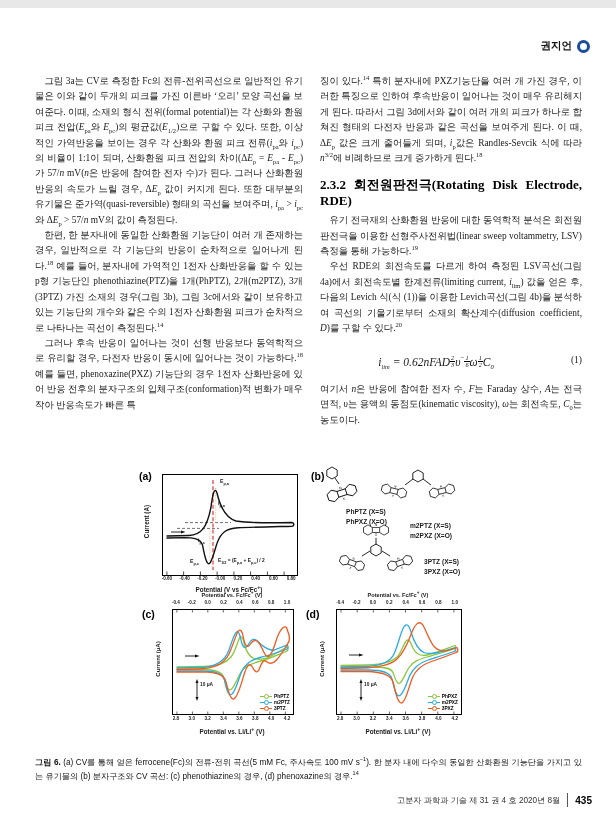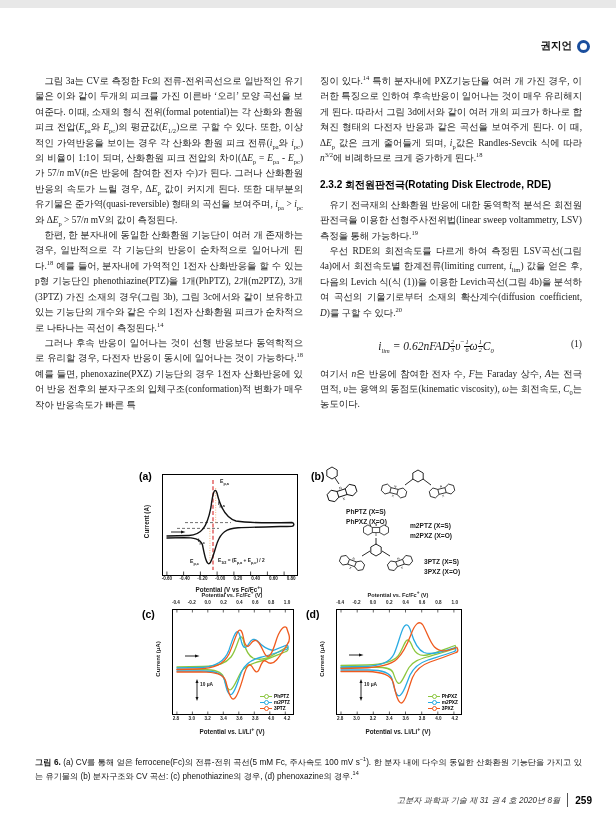--- a/index.html
+++ b/index.html
@@ -11,21 +11,21 @@
   .hdr .name{font-size:10.5px;font-weight:bold;color:#111;}
   .ring{width:7px;height:7px;border:3px solid #1a4e9d;border-radius:50%;}
   
   .col{position:absolute;top:66px;font-size:9.4px;line-height:15.4px;text-align:justify;}
   .col-l{left:35px;width:268px;}
   .col-r{left:320px;width:262px;}
   .col p{margin:0;text-indent:1em;}
   .col p.noindent{text-indent:0;}
   .col sup{font-size:6.5px;line-height:0;}
   .col sub{font-size:6.5px;line-height:0;}
-  h3.sec{font-family:Liberation Sans, sans-serif;font-size:10px;margin:11px 0 5px 0;
+  h3.sec{font-family:Liberation Serif, serif;font-size:13px;margin:11px 0 5px 0;
          text-indent:0;color:#000;}
   
   .eqrow{display:flex;align-items:center;margin:14px 0 12px 0;}
   .eq{flex:1;text-align:center;font-size:11.5px;font-style:italic;text-indent:0;}
   .eq .frac{display:inline-flex;flex-direction:column;vertical-align:6px;font-size:6.3px;line-height:1.05;
             text-align:center;font-style:italic;}
   .eq .frac b{font-weight:normal;display:block;padding:0 1px;}
   .eq .frac b + b{border-top:0.8px solid #000;}
   .eq .expminus{vertical-align:6px;font-size:7px;font-style:normal;}
   .eqnum{font-size:9.5px;width:30px;text-align:right;}
@@ -57,21 +57,21 @@
         font-weight:bold;font-size:6.6px;white-space:nowrap;}
   
   .caption{position:absolute;left:35px;top:746px;width:547px;
            font-family:"Liberation Sans","DejaVu Sans",sans-serif;font-size:8.2px;line-height:11.5px;
            color:#111;text-align:justify;}
   .caption .clab{font-weight:bold;}
   .caption sup{font-size:5.5px;}
   
   .footer{position:absolute;right:24px;top:785px;display:flex;align-items:center;
           font-family:"Liberation Sans","DejaVu Sans",sans-serif;}
-  .footer .jrnl{font-size:8.2px;color:#333;padding-right:7px;font-style:italic;}
+  .footer .jrnl{font-size:8.2px;color:#333;padding-right:7px;}
   .footer .pno{font-size:10px;font-weight:bold;border-left:1px solid #555;padding-left:7px;
                height:14px;display:flex;align-items:center;color:#000;}
   svg{display:block;}
   svg text.atom{font-family:"Liberation Sans","DejaVu Sans",sans-serif;font-size:3.6px;fill:#000;}
 </style>
 </head>
 <body>
 
 <div class="page">
 
@@ -279,16 +279,16 @@
       <span>3.8</span>
       <span>4.0</span>
       <span>4.2</span>
     </div>
   <div class="xlab" style="left:336px;top:718px;width:124px;">Potential vs. Li/Li<sup>+</sup> (V)</div>
 
   <div class="caption"><span class="clab">그림 6.</span><span> (a) CV를 통해 얻은 ferrocene(Fc)의 전류-전위 곡선(5 mM Fc, 주사속도 100 mV s<sup>−1</sup>). 한 분자 내에 다수의 동일한 산화환원 기능단을 가지고 있는 유기물의 (b) 분자구조와 CV 곡선: (c) phenothiazine의 경우, (d) phenoxazine의 경우.<sup>14</sup></span></div>
 
   <div class="footer">
     <span class="jrnl">고분자 과학과 기술 제 31 권 4 호 2020년 8월</span>
-    <span class="pno">259</span>
+    <span class="pno">435</span>
   </div>
 
 </div>
 
 </body></html>

